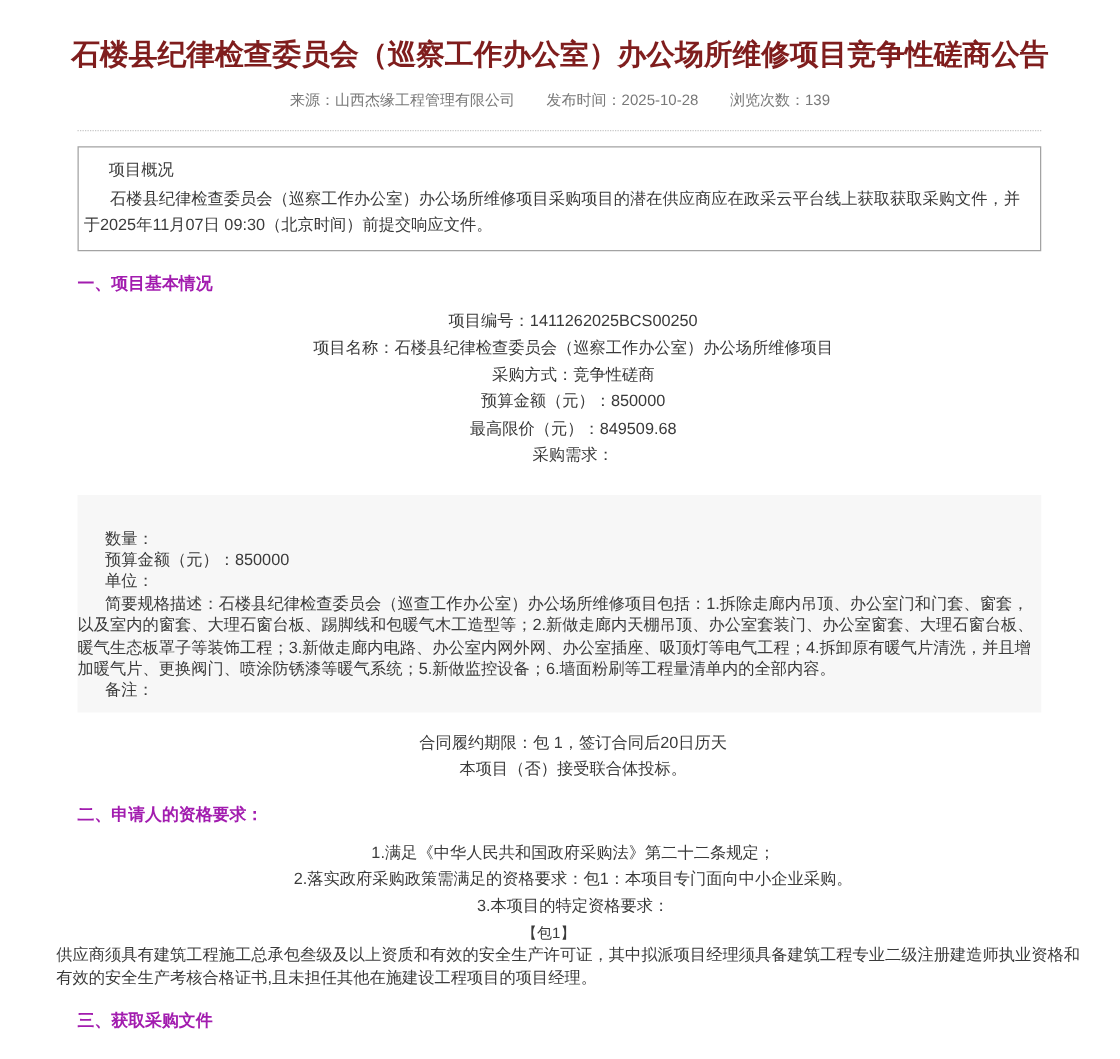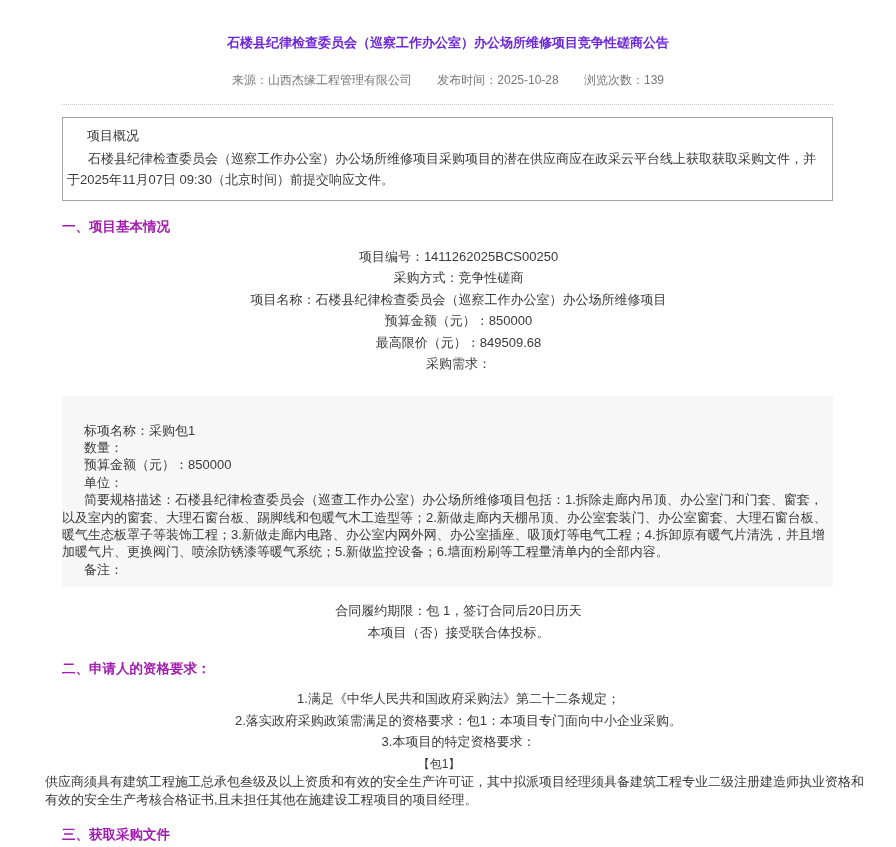--- a/index.html
+++ b/index.html
@@ -14,24 +14,24 @@
     height: 847px;
     overflow: hidden;
     position: relative;
     background: #ffffff;
   }
   .content {
     margin-left: 62px;
     width: 771px;
   }
   .page-title {
-    font-size: 13px;
+    font-size: 23px;
     line-height: 24px;
     font-weight: bold;
-    color: #6d28d9;
+    color: #7f1d1d;
     text-align: center;
     margin: 31px 0 0 0;
   }
   .meta-row {
     text-align: center;
     font-size: 12px;
     color: #787878;
     margin-top: 17px;
   }
   .meta-row .meta-group { margin: 0 11px; }
@@ -105,29 +105,28 @@
 
     <div class="overview-box">
       <div class="overview-title">项目概况</div>
       <p class="overview-body">石楼县纪律检查委员会（巡察工作办公室）办公场所维修项目采购项目的潜在供应商应在政采云平台线上获取获取采购文件，并于2025年11月07日 09:30（北京时间）前提交响应文件。</p>
     </div>
 
     <h2 class="section-heading">一、项目基本情况</h2>
 
     <div class="group-basic">
       <div class="line">项目编号：1411262025BCS00250</div>
+      <div class="line">项目名称：石楼县纪律检查委员会（巡察工作办公室）办公场所维修项目</div>
       <div class="line">采购方式：竞争性磋商</div>
-      <div class="line">项目名称：石楼县纪律检查委员会（巡察工作办公室）办公场所维修项目</div>
       <div class="line">预算金额（元）：850000</div>
       <div class="line">最高限价（元）：849509.68</div>
       <div class="line">采购需求：</div>
     </div>
 
     <div class="lot-block">
-      <div class="lot-line">标项名称：采购包1</div>
       <div class="lot-line">数量：</div>
       <div class="lot-line">预算金额（元）：850000</div>
       <div class="lot-line">单位：</div>
       <div class="lot-spec">简要规格描述：石楼县纪律检查委员会（巡查工作办公室）办公场所维修项目包括：1.拆除走廊内吊顶、办公室门和门套、窗套，以及室内的窗套、大理石窗台板、踢脚线和包暖气木工造型等；2.新做走廊内天棚吊顶、办公室套装门、办公室窗套、大理石窗台板、暖气生态板罩子等装饰工程；3.新做走廊内电路、办公室内网外网、办公室插座、吸顶灯等电气工程；4.拆卸原有暖气片清洗，并且增加暖气片、更换阀门、喷涂防锈漆等暖气系统；5.新做监控设备；6.墙面粉刷等工程量清单内的全部内容。</div>
       <div class="lot-line">备注：</div>
     </div>
 
     <div class="contract-group">
       <div class="line">合同履约期限：包 1，签订合同后20日历天</div>
       <div class="line">本项目（否）接受联合体投标。</div>

